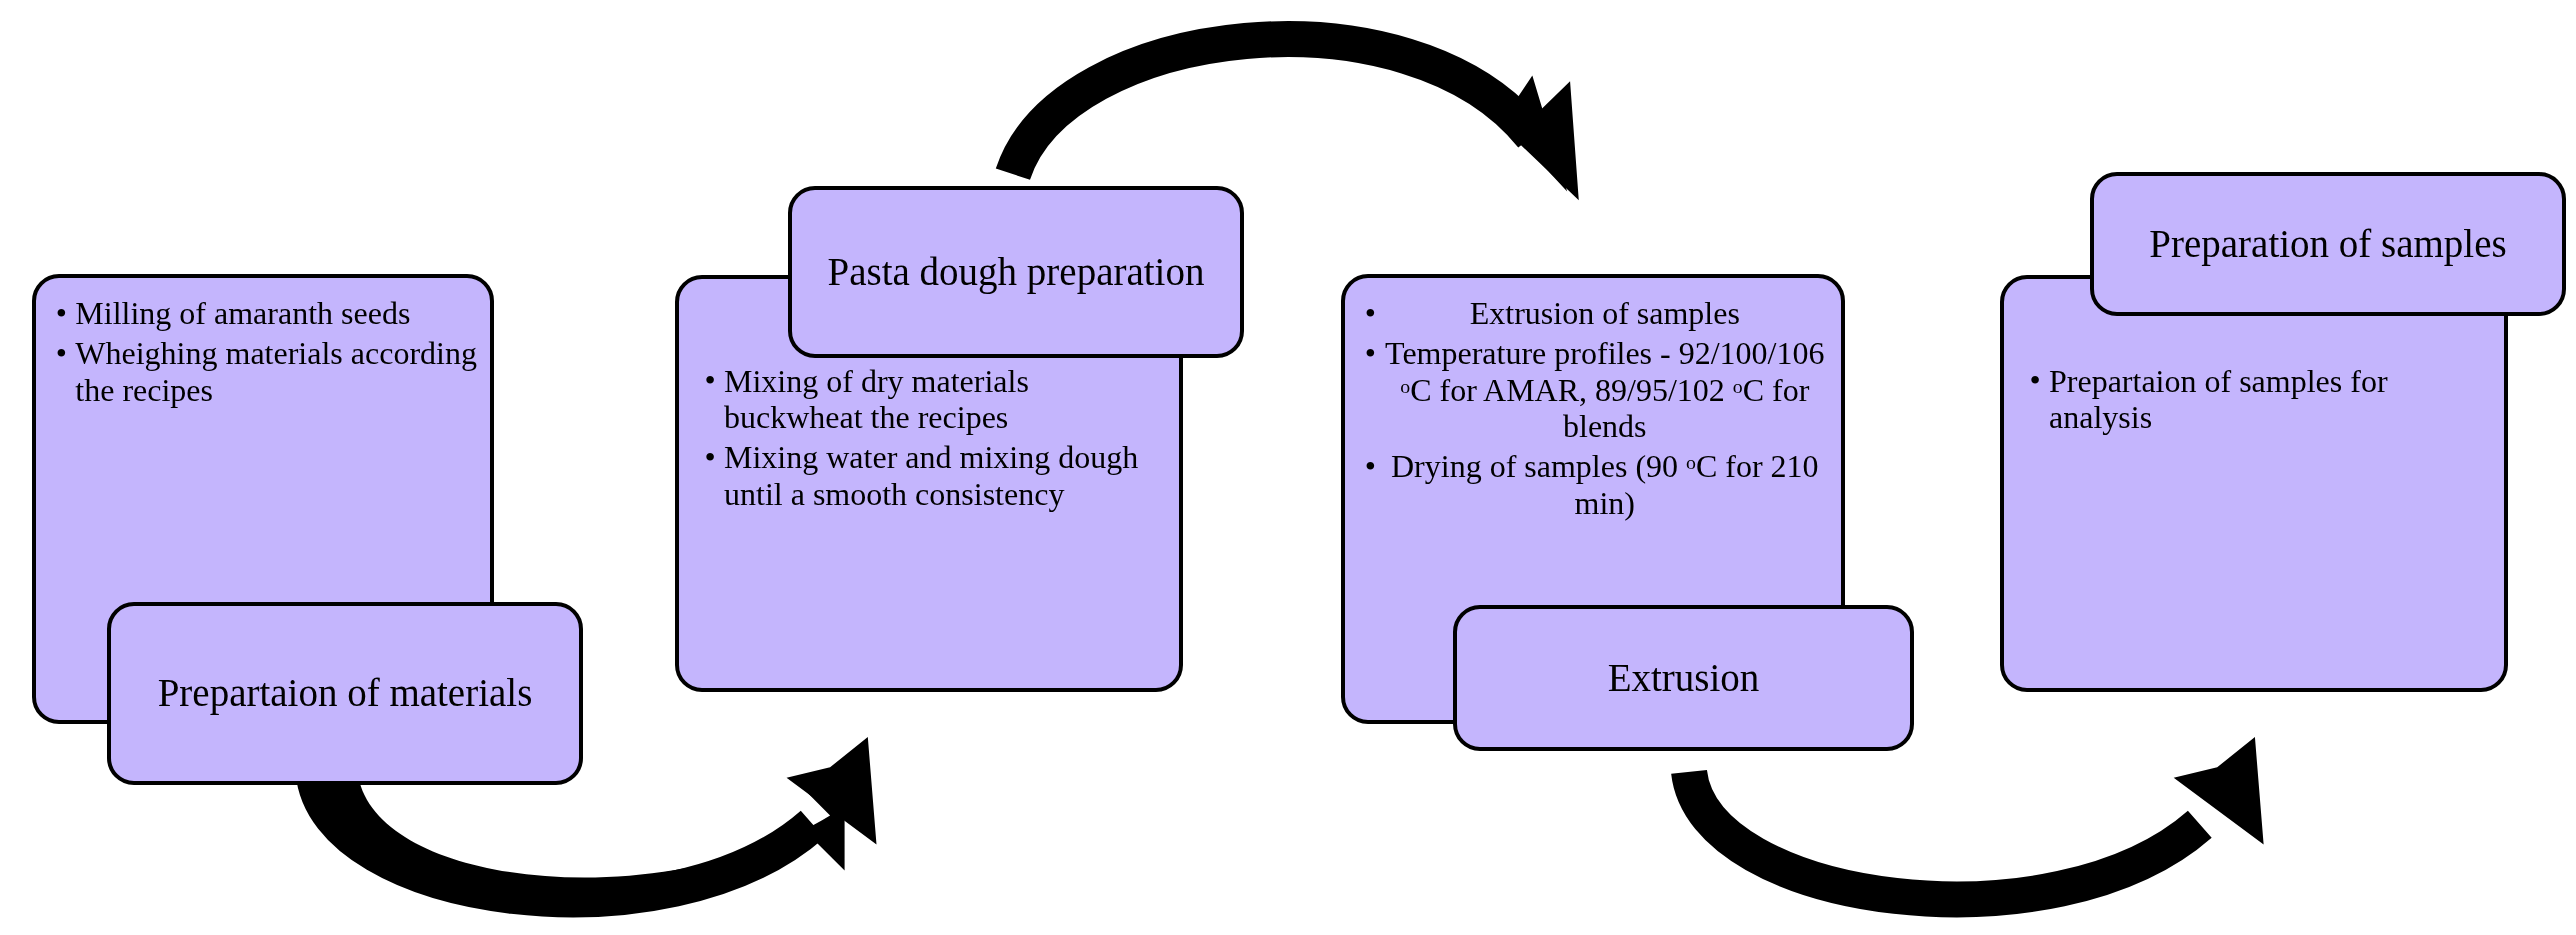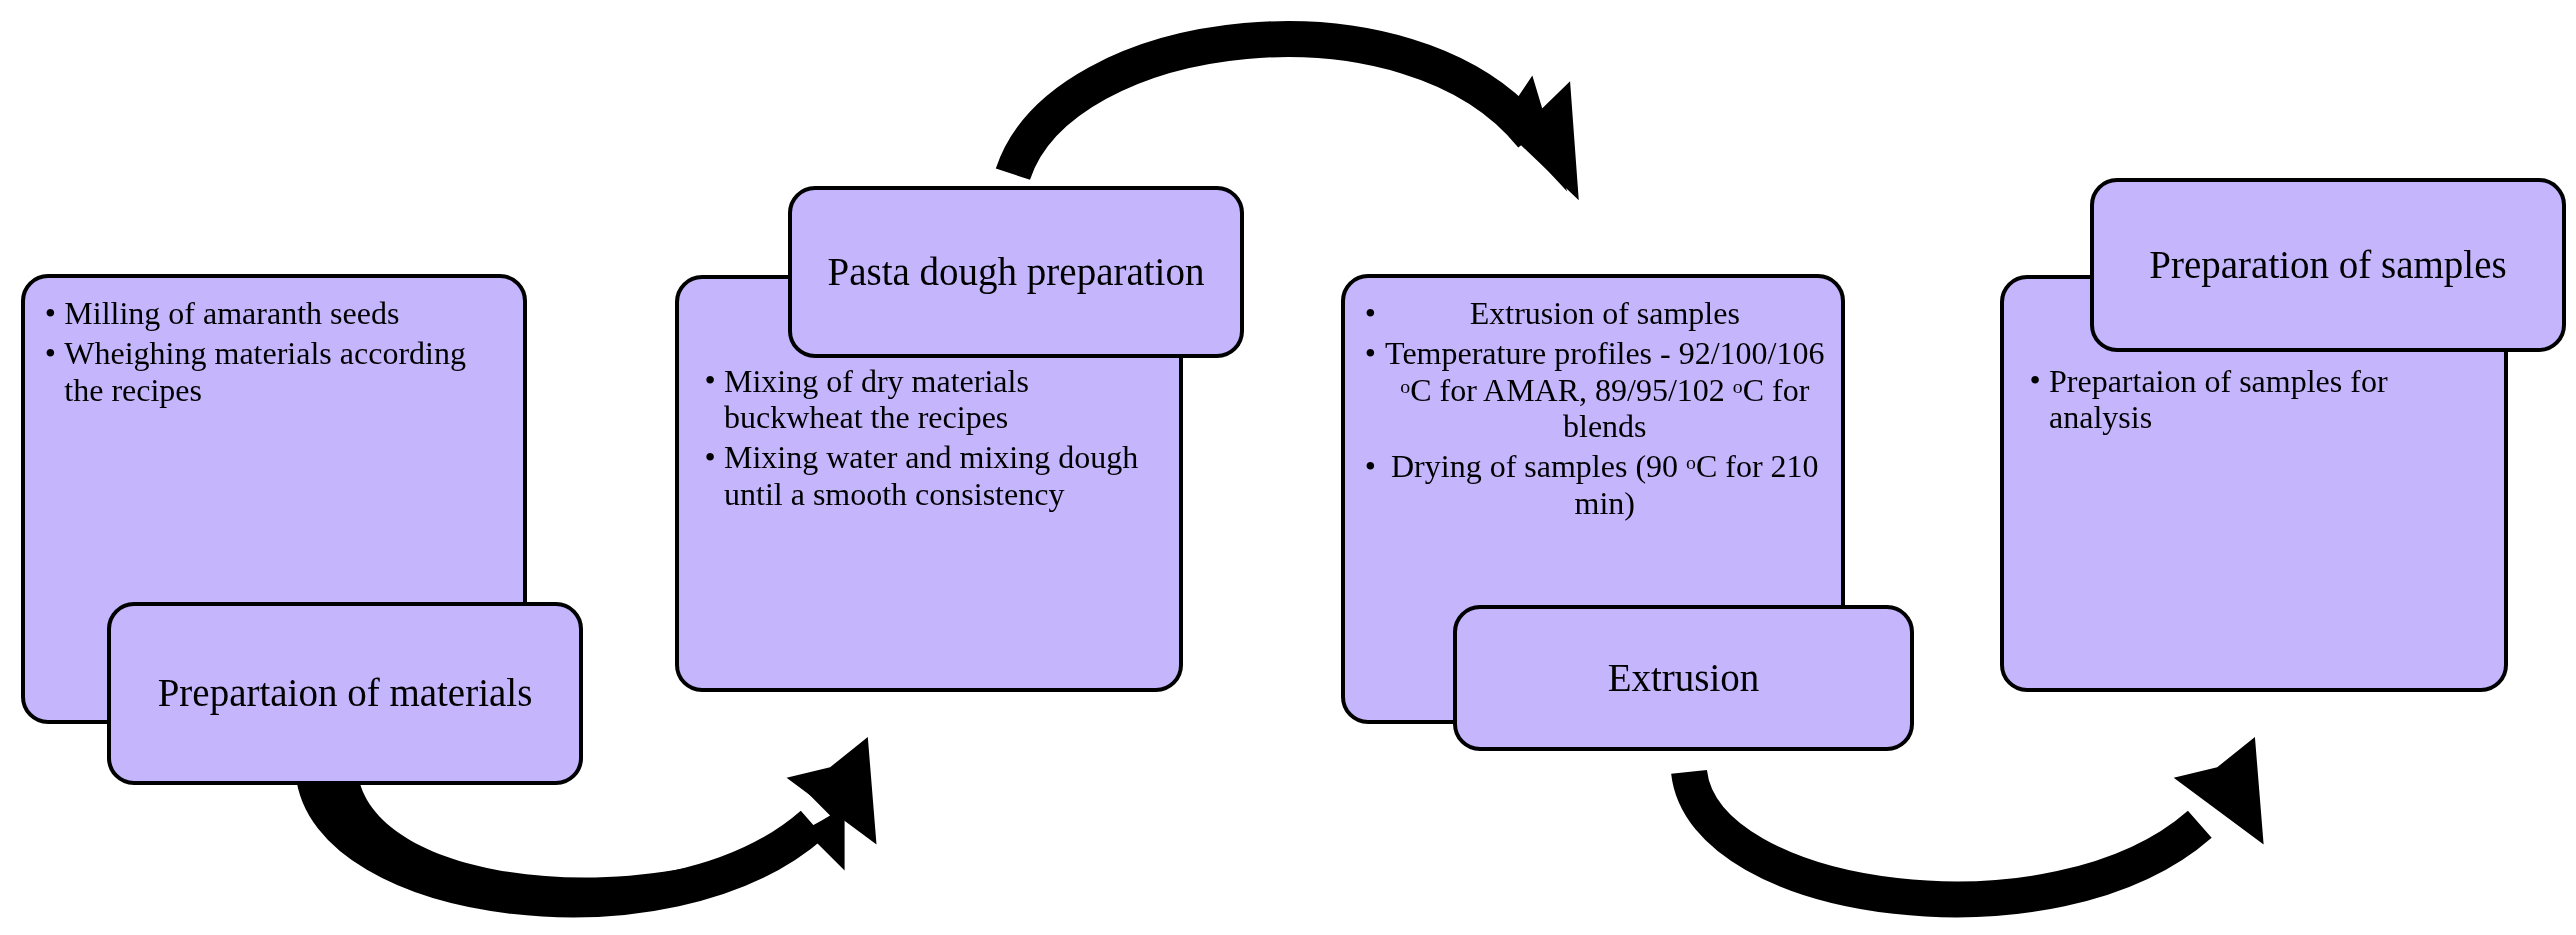--- a/index.html
+++ b/index.html
@@ -15,35 +15,35 @@
   .content-box{z-index:1;}
   .label-box{z-index:3;display:flex;align-items:center;justify-content:center;text-align:center;}
 
   .bullets{list-style:none;margin:0;padding:0;}
   .bullets li{position:relative;padding-left:23px;font-size:32px;line-height:1.14;
               margin:0 0 3.5px 0;}
   .bullets li:before{content:"\2022";position:absolute;left:3.5px;top:-0.6px;font-size:32px;line-height:1.14;}
 
   .label-text{font-size:39px;line-height:1.18;}
 
-  .b1{left:21px;  top:264px;  width:506px;  height:450px;}
+  .b1{left:32px;  top:264px;  width:462px;  height:450px;}
   .b1 .inner{position:absolute;left:16.3px;top:17.4px;width:464px;}
   .l1{left:107px; top:592px; width:476px; height:183px;}
 
   .b2{left:675px;top:265px;  width:508px;  height:417px;}
   .b2 .inner{position:absolute;left:22px;top:84px;width:459px;}
   .l2{left:788px;top:176px;  width:456px; height:172px;}
 
   .b3{left:1341px;top:264px;  width:504px;  height:450px;}
   .b3 .inner{position:absolute;left:16.3px;top:17.4px;width:464px;text-align:center;}
   .l3{left:1453px;top:595px; width:461px; height:146px;}
 
   .b4{left:2000px;top:265px;  width:508px;  height:417px;}
   .b4 .inner{position:absolute;left:22px;top:84px;width:464px;}
-  .l4{left:2090px;top:168px;  width:476px; height:174px;}
+  .l4{left:2090px;top:162px;  width:476px; height:144px;}
 
   sup{font-size:0.62em;vertical-align:0.42em;}
 </style>
 </head>
 <body>
 
 <div id="canvas">
 
   <svg class="arrows" viewBox="0 0 4438 1611" width="2576" height="935" xmlns="http://www.w3.org/2000/svg">
 

